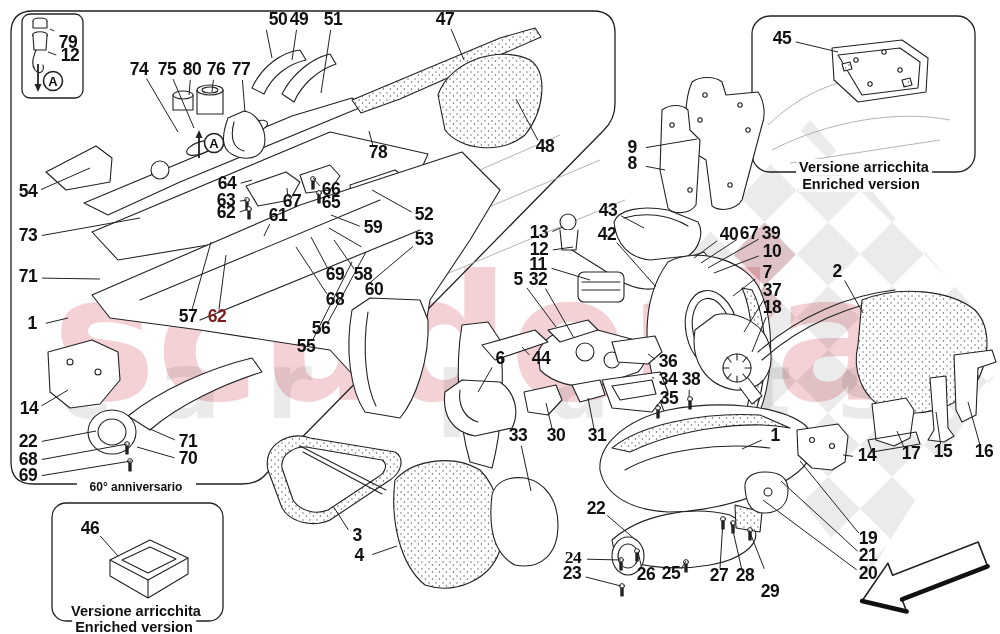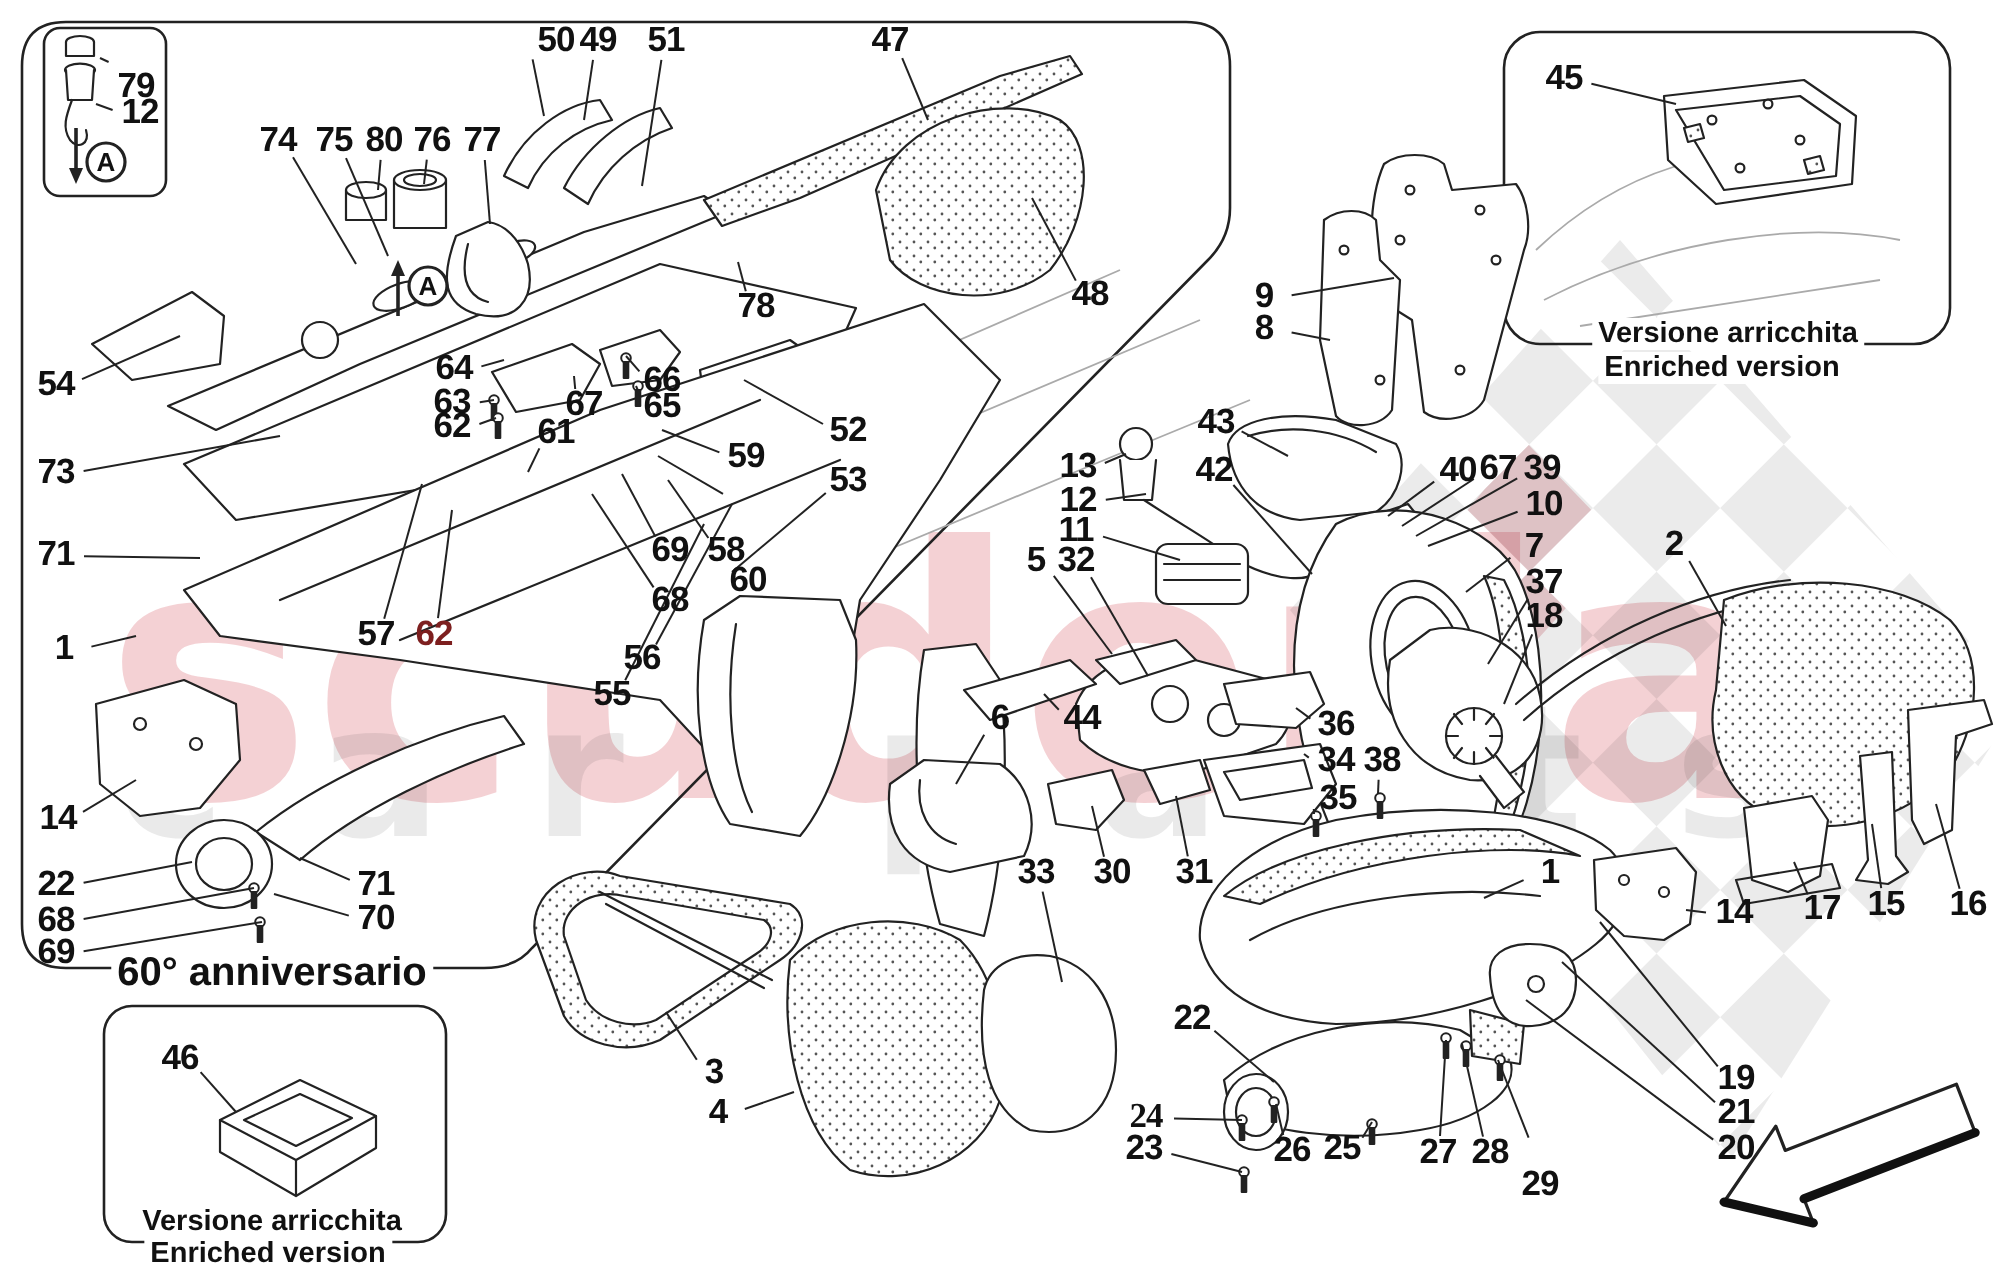--- a/index.html
+++ b/index.html
@@ -7,21 +7,21 @@
          font-family:"Liberation Sans",sans-serif;}
   .wm1{position:absolute;left:52px;top:238px;font:bold 175px "DejaVu Sans",sans-serif;
        color:rgba(203,44,60,0.22);white-space:nowrap;pointer-events:none;}
   .wm2{position:absolute;left:58px;top:333px;font:bold 92px "DejaVu Sans",sans-serif;
        color:rgba(50,50,50,0.10);letter-spacing:46px;white-space:nowrap;pointer-events:none;}
   svg#art{position:absolute;left:0;top:0;}
   .co{position:absolute;transform:translate(-50%,-55%);font-weight:bold;font-size:17.5px;
       color:#111;letter-spacing:-0.5px;line-height:1;}
   .cap{position:absolute;transform:translate(-50%,-50%);font-weight:bold;text-align:center;
        background:#fff;padding:0 3px;white-space:nowrap;color:#111;}
-  #frame-label{left:136px;top:487px;font-size:20px;}
+  #frame-label{left:136px;top:487px;font-size:12px;}
   #ins1-c1{left:864px;top:167px;font-size:14.5px;}
   #ins1-c2{left:861px;top:184px;font-size:14.5px;}
   #ins2-c1{left:136px;top:611px;font-size:14.5px;}
   #ins2-c2{left:134px;top:627px;font-size:14.5px;}
   #callouts{position:absolute;left:0;top:0;width:100%;height:100%;}
 </style>
 </head>
 <body>
 
 <div id="stage">

